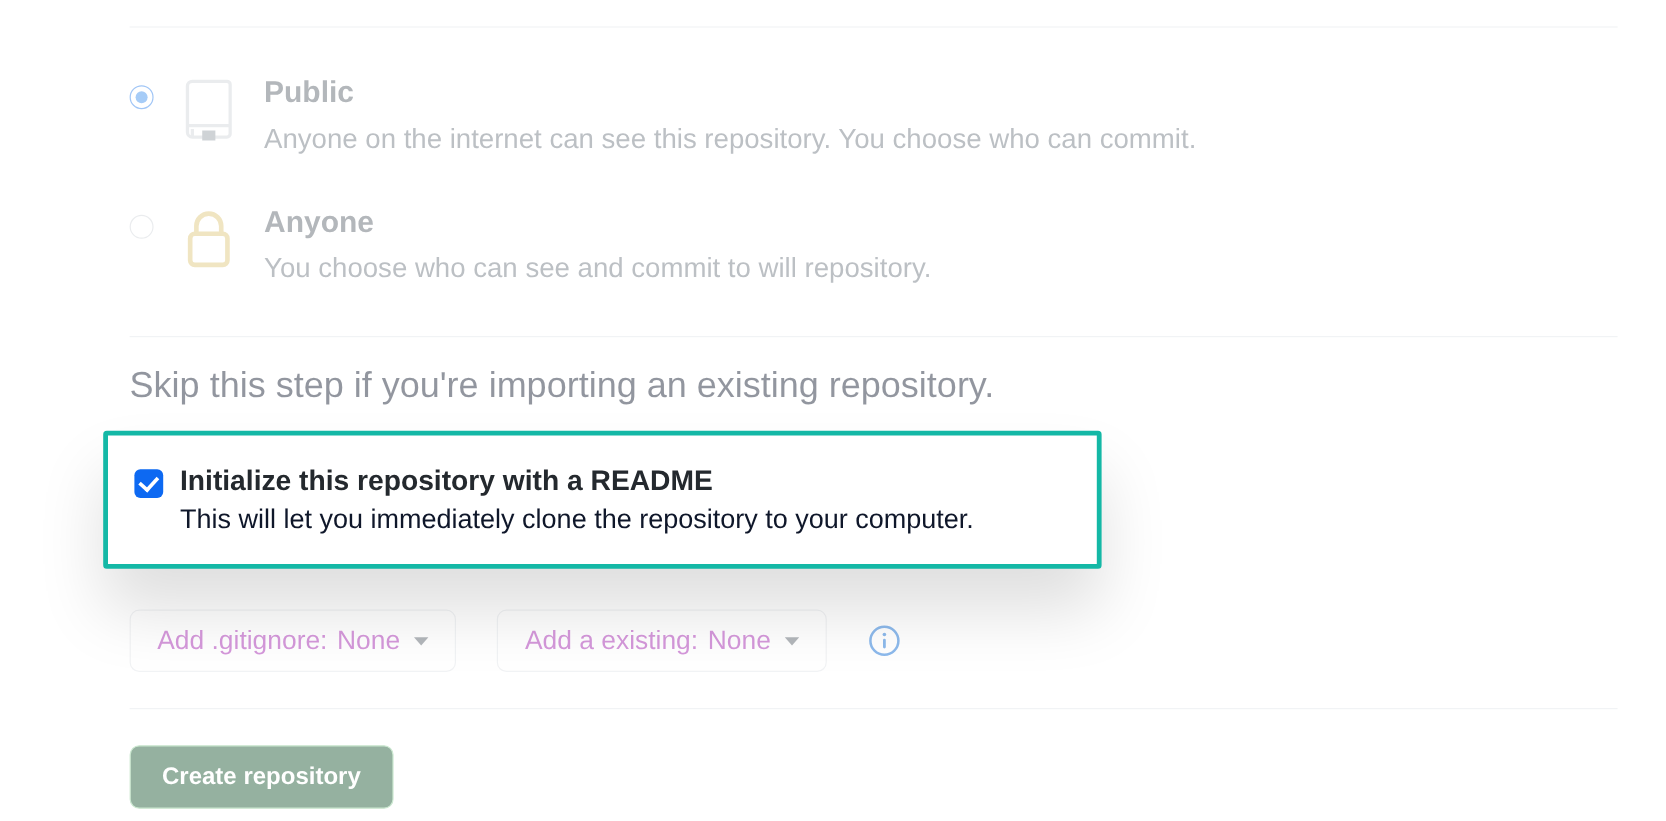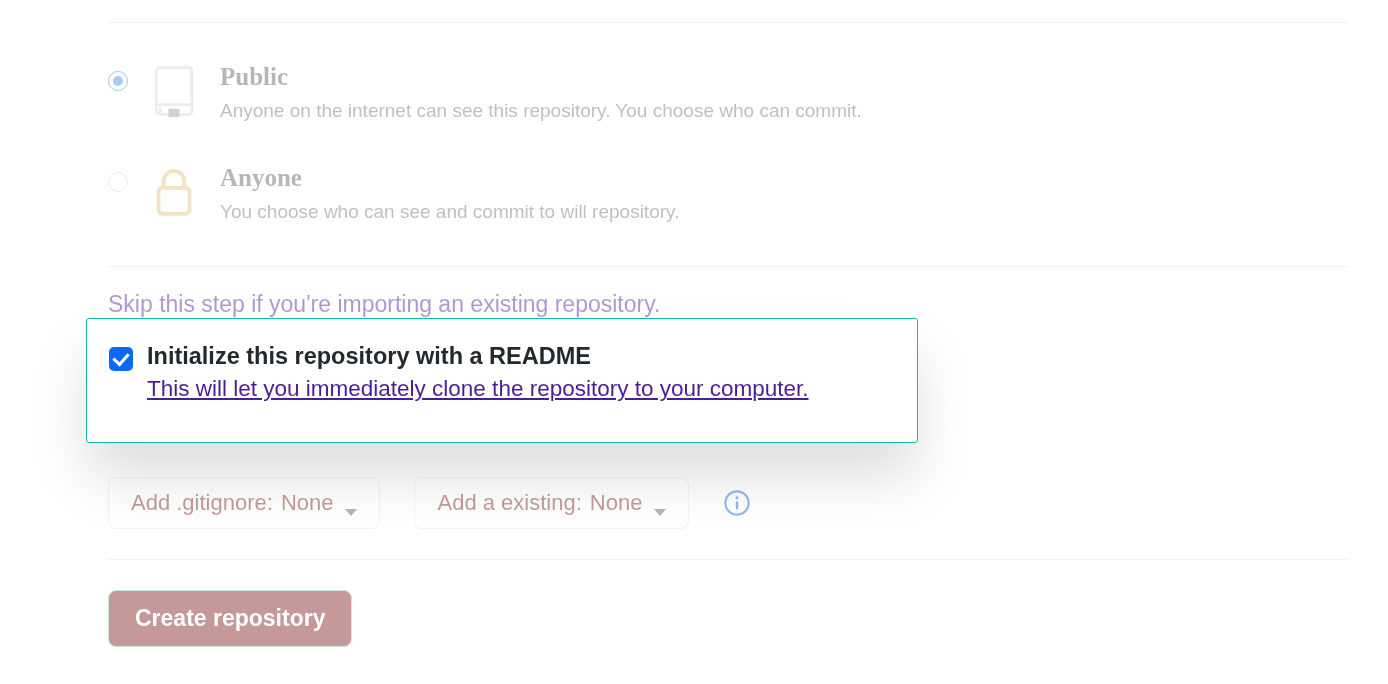--- a/index.html
+++ b/index.html
@@ -66,41 +66,41 @@
       width: 48px;
       display: flex;
       justify-content: center;
       padding-top: 2px;
     }
     .option-text .title {
       font-size: 25px;
       font-weight: 600;
       color: #586069;
       margin-bottom: 6px;
-      font-family: Liberation Serif, serif;
     }
     .option-text .desc {
-      font-size: 19px;
+      font-size: 23px;
       color: #6a737d;
       line-height: 1.5;
     }
 
     .skip-text {
-      font-size: 23px;
-      color: #4c1d95;
+      font-size: 30px;
+      color: #0f172a;
+      margin-bottom: 20px;
     }
 
     .card {
       position: relative;
       z-index: 10;
       background: #fff;
-      border: 1px solid #14b8a6;
+      border: 4px solid #14b8a6;
       border-radius: 3px;
       box-shadow: 0 35px 55px rgba(0,0,0,0.13);
-      padding: 24px 28px 40px 22px;
+      padding: 24px 28px 24px 22px;
       margin-right: 430px;
       margin-left: -22px;
       display: flex;
       align-items: flex-start;
       gap: 14px;
     }
     .checkbox {
       appearance: none;
       width: 24px;
       height: 24px;
@@ -123,58 +123,57 @@
       transform: rotate(42deg);
     }
     .card-text .card-title {
       font-size: 23.5px;
       font-weight: 700;
       color: #24292e;
       margin-bottom: 6px;
     }
     .card-text .card-desc {
       font-size: 22.5px;
-      color: #4c1d95;
-      text-decoration: underline;
+      color: #0f172a;
     }
 
     .dropdown-row {
       display: flex;
       align-items: center;
       gap: 34px;
       margin-top: 34px;
     }
     .dropdown {
       display: inline-flex;
-      align-items: flex-end;
+      align-items: center;
       border: 1px solid #e1e4e8;
       border-radius: 8px;
       padding: 12px 22px;
       font-size: 22px;
-      color: #7f1d1d;
+      color: #a21caf;
       cursor: pointer;
       gap: 8px;
     }
     .dropdown .bold { font-weight: 400; }
     .caret {
       display: inline-block;
       width: 0; height: 0;
       border-left: 6px solid transparent;
       border-right: 6px solid transparent;
       border-top: 7px solid #586069;
       margin-left: 4px;
     }
     .info-icon svg { display: block; }
 
     .submit-btn {
       display: inline-block;
-      font-size: 23px;
+      font-size: 20px;
       font-weight: 600;
       color: #fff;
-      background: #7f1d1d;
+      background: #14532d;
       border: 1px solid #8ecd99;
       border-radius: 8px;
       padding: 14px 26px;
       cursor: pointer;
     }
   </style>
 </head>
 <body>
 
 <div class="content">

